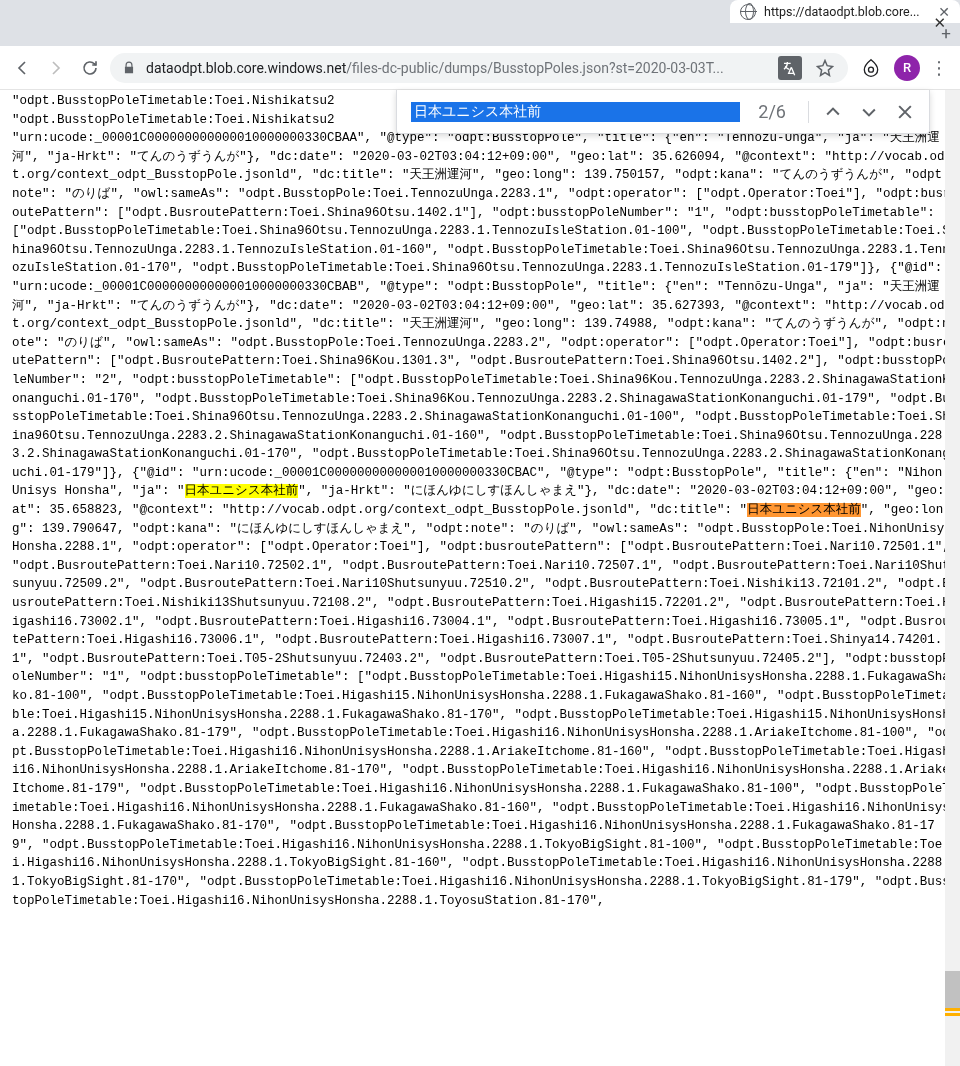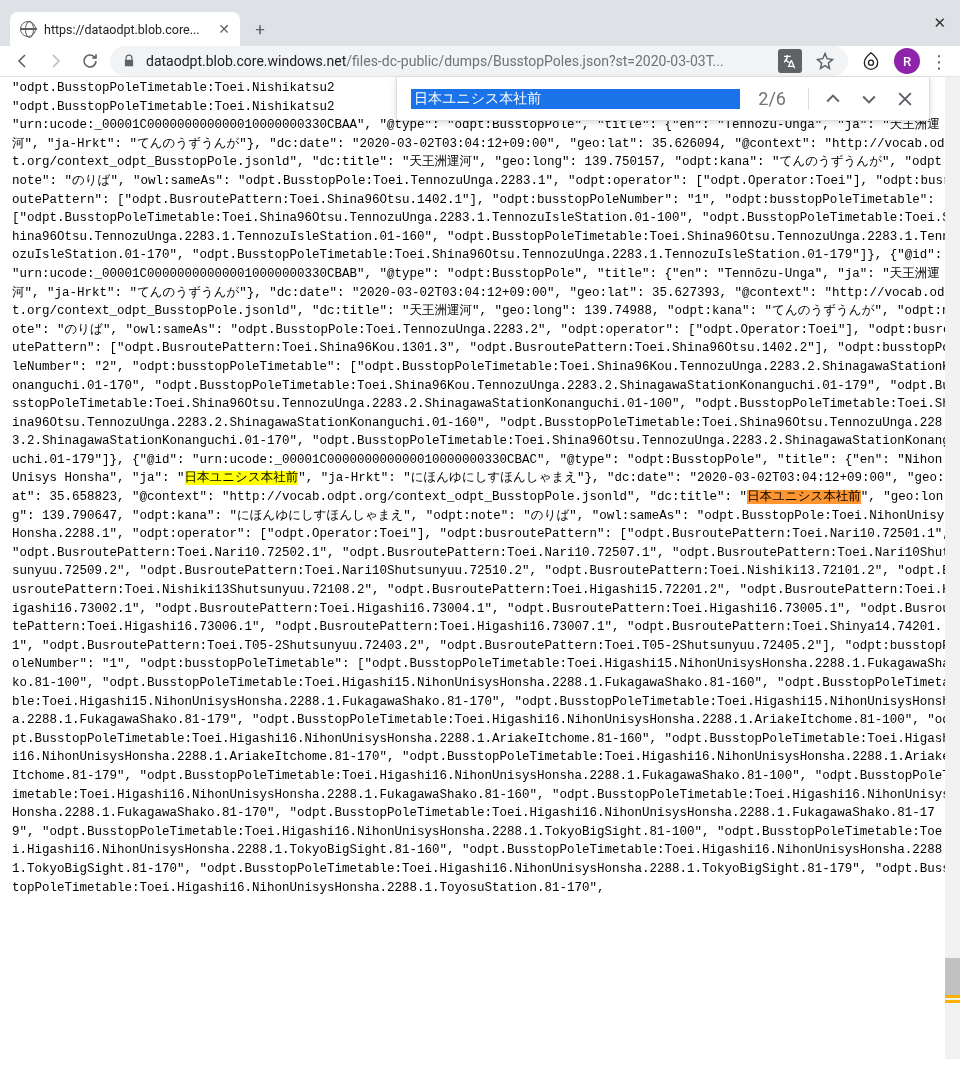--- a/index.html
+++ b/index.html
@@ -1,29 +1,29 @@
 <!DOCTYPE html>
 <html><head>
 <meta charset="utf-8">
 <style>
   * { box-sizing: border-box; margin: 0; padding: 0; }
   html, body { width: 960px; height: 1066px; overflow: hidden; font-family: -apple-system, BlinkMacSystemFont, "Segoe UI", Roboto, sans-serif; }
   body { background: #fff; }
 
-  .titlebar { height: 46px; background: #dee1e6; display: flex; align-items: flex-end; padding-left: 10px; position: relative; }
+  .titlebar { height: 46px; background: #dee1e6; display: flex; align-items: flex-end; padding-left: 10px; position: relative; flex-direction: column; }
   .tab { background: #fff; height: 34px; width: 230px; border-radius: 8px 8px 0 0; display: flex; align-items: center; padding: 0 10px; font-size: 12.5px; color: #222; gap: 8px; }
   .tab .globe { width: 16px; height: 16px; border-radius: 50%; border: 1.5px solid #5f6368; position: relative; flex-shrink: 0; }
   .tab .globe::before { content: ""; position: absolute; left: 50%; top: -1.5px; bottom: -1.5px; width: 7px; margin-left: -3.5px; border: 1.5px solid #5f6368; border-radius: 50%; }
   .tab .globe::after { content: ""; position: absolute; left: -1.5px; right: -1.5px; top: 50%; height: 1.5px; background: #5f6368; margin-top: -0.75px; }
   .tab-title { flex: 1; overflow: hidden; white-space: nowrap; text-overflow: ellipsis; }
   .tab-close { font-size: 14px; color: #5f6368; }
   .newtab { width: 28px; height: 28px; display: flex; align-items: center; justify-content: center; color: #5f6368; font-size: 17px; margin-left: 6px; margin-bottom: 3px; }
   .win-close { position: absolute; right: 14px; top: 50%; transform: translateY(-50%); font-size: 15px; color: #333; }
 
-  .toolbar { height: 31px; background: #fff; display: flex; align-items: center; padding: 15px 8px; gap: 6px; border-bottom: 1px solid #e4e4e4; }
+  .toolbar { height: 44px; background: #fff; display: flex; align-items: center; padding: 15px 8px; gap: 6px; border-bottom: 1px solid #e4e4e4; }
   .tbtn { width: 28px; height: 28px; display: flex; align-items: center; justify-content: center; color: #5f6368; border-radius: 50%; }
   .tbtn svg { width: 18px; height: 18px; }
   .tbtn.disabled { color: #bdbdbd; }
   .omnibox { flex: 1; height: 30px; background: #f1f3f4; border-radius: 15px; display: flex; align-items: center; padding: 0 14px 0 12px; gap: 10px; font-size: 14px; color: #202124; }
   .omnibox .lock { width: 14px; height: 14px; }
   .url-text { flex: 1; overflow: hidden; white-space: nowrap; text-overflow: ellipsis; }
   .url-host { color: #202124; }
   .url-path { color: #6f7378; }
   .gtrans { width: 24px; height: 24px; background: #5f6368; border-radius: 3px; display: flex; align-items: center; justify-content: center; margin-right: 4px; }
   .gtrans svg { width: 16px; height: 16px; stroke: #fff; fill: none; stroke-width: 2; }

